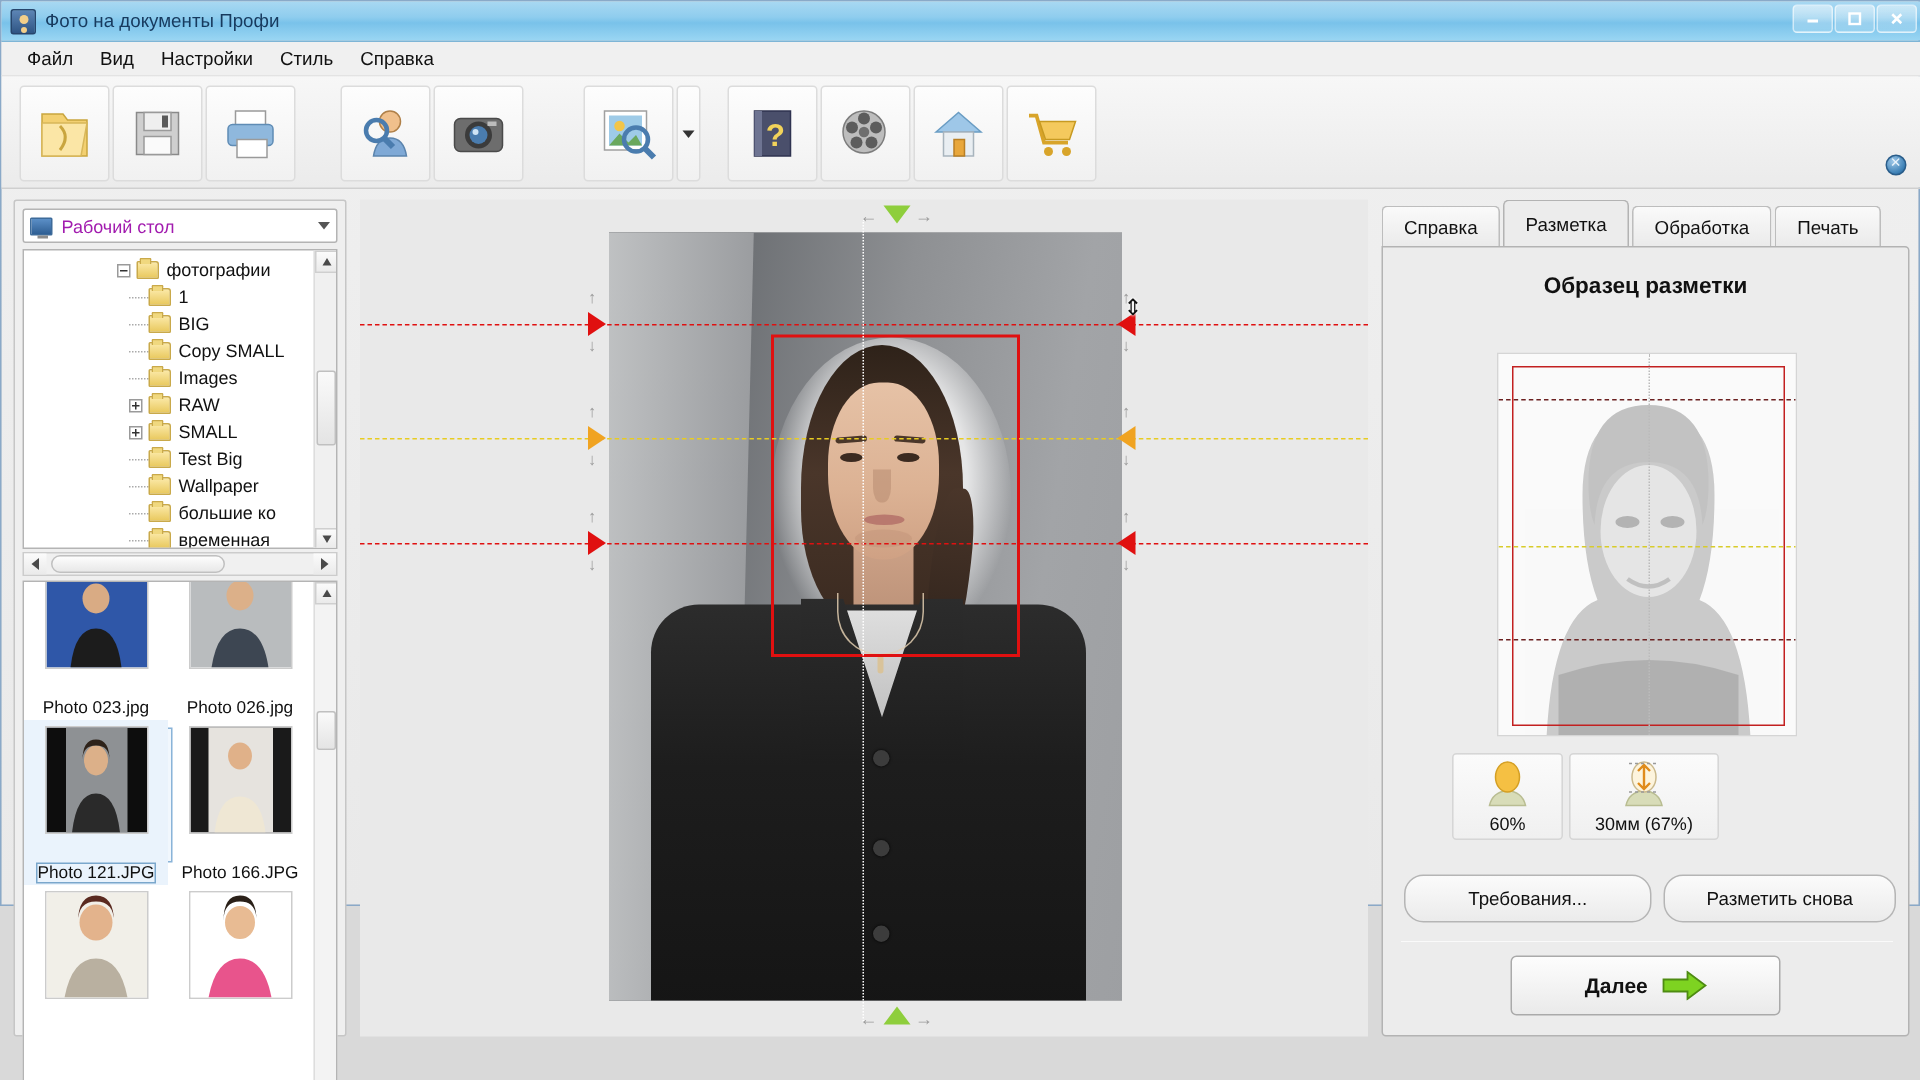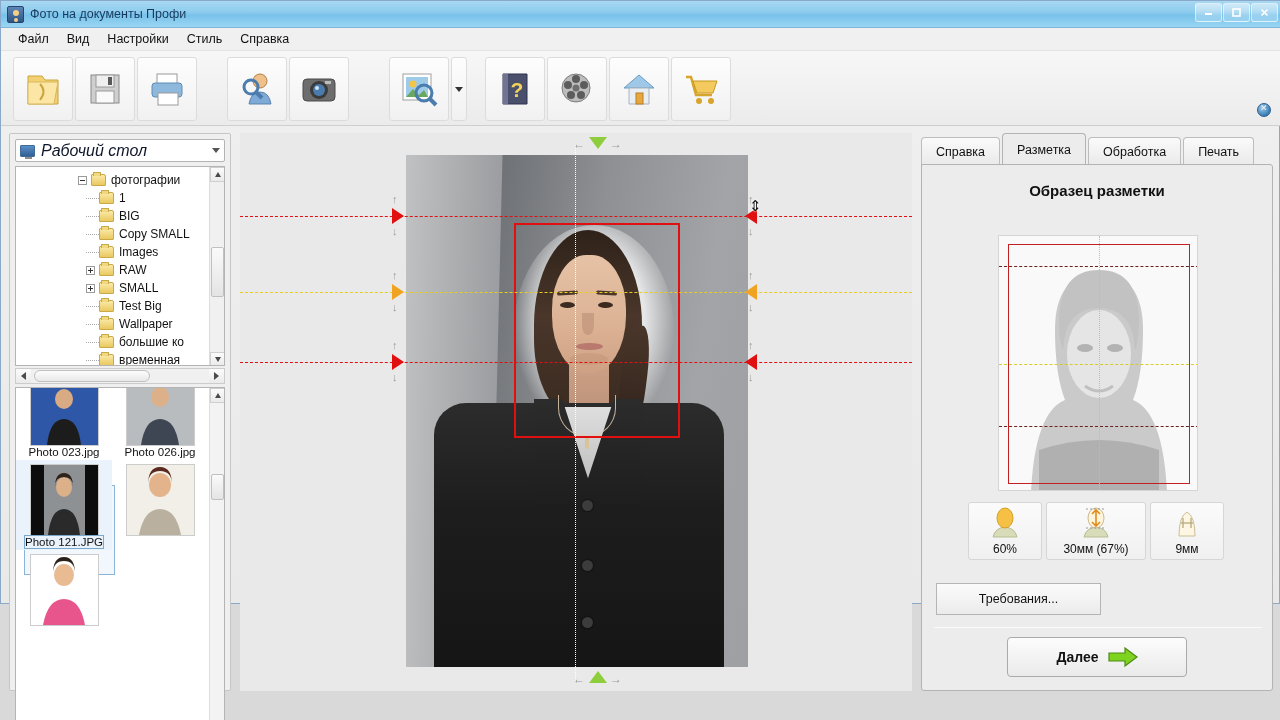--- a/index.html
+++ b/index.html
@@ -99,21 +99,21 @@
     display: flex; align-items: center; padding: 0 4px;
   }
   .combo .mon {
     width: 15px; height: 12px; background: linear-gradient(#5b8fc7, #2f5f94);
     border: 1px solid #3d6b9a; border-radius: 1px; margin-right: 6px;
     position: relative; flex: none;
   }
   .combo .mon::after {
     content:""; position:absolute; left:4px; bottom:-3px; width:7px; height:2px; background:#8c8c8c;
   }
-  .combo-label { flex: 1; font-size: 16px; color: #0f172a; font-style: italic; }
+  .combo-label { flex: 1; font-size: 12px; color: #a21caf; }
   .combo-caret { width:0;height:0;border-left:4px solid transparent;border-right:4px solid transparent;border-top:5px solid #555; }
 
   .tree {
     position: absolute; left: 5px; top: 32px; width: 210px; height: 200px;
     background: #fff; border: 1px solid #b4b4b4; overflow: hidden;
   }
   .tree-scroll { position:absolute; right:0; top:0; width:15px; height:200px; background:#f0f0f0; border-left:1px solid #ddd; }
   .tsb { position:absolute; left:0; width:15px; height:15px; background:linear-gradient(#fbfbfb,#eaeaea); border:1px solid #cfcfcf; display:flex;align-items:center;justify-content:center; }
   .tsb.up { top:0 } .tsb.dn { bottom:0 }
   .tsb i { width:0;height:0;border-left:3.5px solid transparent;border-right:3.5px solid transparent; }
@@ -142,21 +142,21 @@
   .hsb.l i{border-right:5px solid #4a4a4a} .hsb.r i{border-left:5px solid #4a4a4a}
   .hsb-thumb { position:absolute; left:18px; top:1px; width:116px; height:12px; background:linear-gradient(#fdfdfd,#e8e8e8); border:1px solid #c0c0c0; border-radius:6px; }
 
   .thumbs {
     position:absolute; left:5px; top:253px; width:210px; height:360px;
     background:#fff; border:1px solid #b4b4b4; overflow:hidden;
   }
   .thumb-grid { position:absolute; left:0; top:-18px; width:192px; display:flex; flex-wrap:wrap; }
   .th-cell { width:96px; padding-top:4px; display:flex; flex-direction:column; align-items:center; }
   .th-img { width:69px; height:72px; border:1px solid #ccc; }
-  .th-cap { font-size:11.5px; color:#111; margin-top:0; margin-bottom:2px; white-space:nowrap; }
+  .th-cap { font-size:11.5px; color:#111; margin-top:20px; margin-bottom:2px; white-space:nowrap; }
   .th-cell.sel { background:#eaf3fc; }
   .th-cell.sel .th-cap { outline:1px solid #7aa7cc; }
   .th-sel-box { position:absolute; left:8px; top:97px; width:91px; height:90px; border:1px solid #8ab4d8; background:rgba(215,233,248,.35); }
   .thumbs-scroll { position:absolute; right:0; top:0; width:15px; height:358px; background:#f3f3f3; border-left:1px solid #ddd; }
 
   
   .canvas {
     position:absolute; left:239px; top:132px; width:672px; height:558px;
     background:#e9e9e9;
   }
@@ -284,21 +284,21 @@
   .metric {
     width:74px; height:58px; border:1px solid #d6d6d6; border-radius:3px;
     background:linear-gradient(#fbfbfb,#f0f0f0);
     display:flex; flex-direction:column; align-items:center; justify-content:flex-end; padding-bottom:3px;
   }
   .metric.wide { width:100px; }
   .metric-label { font-size:12px; color:#111; }
   .metric svg { margin-bottom:2px; }
 
   .act-btn {
-    position:absolute; height:32px; border:1px solid #b5b5b5; border-radius:0;
+    position:absolute; height:32px; border:1px solid #b5b5b5; border-radius:13px;
     background:linear-gradient(#fbfbfb,#ebebeb);
     display:flex;align-items:center;justify-content:center; font-size:12.5px; color:#111;
   }
   .btn-req { left:14px; top:418px; width:165px; }
   .btn-re  { left:187px; top:418px; width:155px; }
   .divider { position:absolute; left:12px; top:462px; width:328px; height:1px; background:#cfcfcf; border-bottom:1px solid #fafafa; }
   .btn-next {
     position:absolute; left:85px; top:472px; width:180px; height:40px;
     border:1px solid #aaa; border-radius:4px;
     background:linear-gradient(#fdfdfd,#eaeaea);
@@ -582,20 +582,31 @@
               <rect width="67" height="70" fill="#0d0d0d"></rect>
               <rect x="13" width="41" height="70" fill="#8e9194"></rect>
               <ellipse cx="33" cy="22" rx="8" ry="10" fill="#dcb089"></ellipse>
               <path d="M33 12 q-9 0-9 10 q0-14 9-14 q9 0 9 14 q0-10-9-10" fill="#2e2219"></path>
               <path d="M17 70 q3-26 16-26 q13 0 16 26 Z" fill="#2a2a2a"></path>
             </svg>
           </div>
           <div class="th-cap">Photo 121.JPG</div>
         </div>
 
+        <div class="th-cell">
+          <div class="th-img">
+            <svg width="67" height="70" viewBox="0 0 67 70">
+              <rect width="67" height="70" fill="#1a1a1a"></rect>
+              <rect x="12" width="43" height="70" fill="#e6e3de"></rect>
+              <ellipse cx="33" cy="19" rx="8" ry="9" fill="#e0b189"></ellipse>
+              <path d="M16 70 q3-24 17-24 q14 0 17 24 Z" fill="#efe7d4"></path>
+            </svg>
+          </div>
+          <div class="th-cap">Photo 166.JPG</div>
+        </div>
 
         <div class="th-cell">
           <div class="th-img">
             <svg width="67" height="70" viewBox="0 0 67 70">
               <rect width="67" height="70" fill="#f1efe8"></rect>
               <ellipse cx="33" cy="20" rx="11" ry="12" fill="#e3b38c"></ellipse>
               <path d="M33 6 q-12 0-12 14 q0-18 12-18 q12 0 12 18 q0-14-12-14" fill="#5a2a20"></path>
               <path d="M12 70 q5-26 21-26 q16 0 21 26 Z" fill="#b9b0a0"></path>
             </svg>
           </div>
@@ -730,31 +741,24 @@
         </div>
         <div class="metric wide">
           <svg width="34" height="34" viewBox="0 0 34 34">
             <path d="M5 31 q2-9 12-10 q10 1 12 10 Z" fill="#d8dcb8" stroke="#b9bd92"></path>
             <ellipse cx="17" cy="12" rx="8" ry="10" fill="#fdf4dd" stroke="#cbb98c"></ellipse>
             <path d="M17 4 v16 M13 8 l4-4 l4 4 M13 16 l4 4 l4-4" stroke="#e08b1a" stroke-width="1.6" fill="none"></path>
             <path d="M7 3 h20 M7 22 h20" stroke="#9a9a9a" stroke-width="1" stroke-dasharray="2 2"></path>
           </svg>
           <span class="metric-label">30мм (67%)</span>
         </div>
-        <div class="metric">
-          <svg width="34" height="34" viewBox="0 0 34 34">
-            <path d="M9 30 q0-20 8-24 q8 4 8 24 Z" fill="#fdf6e2" stroke="#cbbf9a"></path>
-            <path d="M13 12 v10 M21 12 v10" stroke="#b9a87c" stroke-width="1.3"></path>
-            <path d="M11 17 h12" stroke="#b9a87c" stroke-width="1.3"></path>
-          </svg>
-          <span class="metric-label">9мм</span>
-        </div>
       </div>
 
       <div class="act-btn btn-req">Требования...</div>
+      <div class="act-btn btn-re">Разметить снова</div>
       <div class="divider"></div>
 
       <div class="btn-next">
         <span>Далее</span>
         <svg width="30" height="20" viewBox="0 0 30 20">
           <path d="M1 6 h16 V1 l12 9 l-12 9 v-5 H1 Z" fill="#7ed321" stroke="#4e8b12" stroke-width="1.2"></path>
         </svg>
       </div>
     </div>
   </div>

